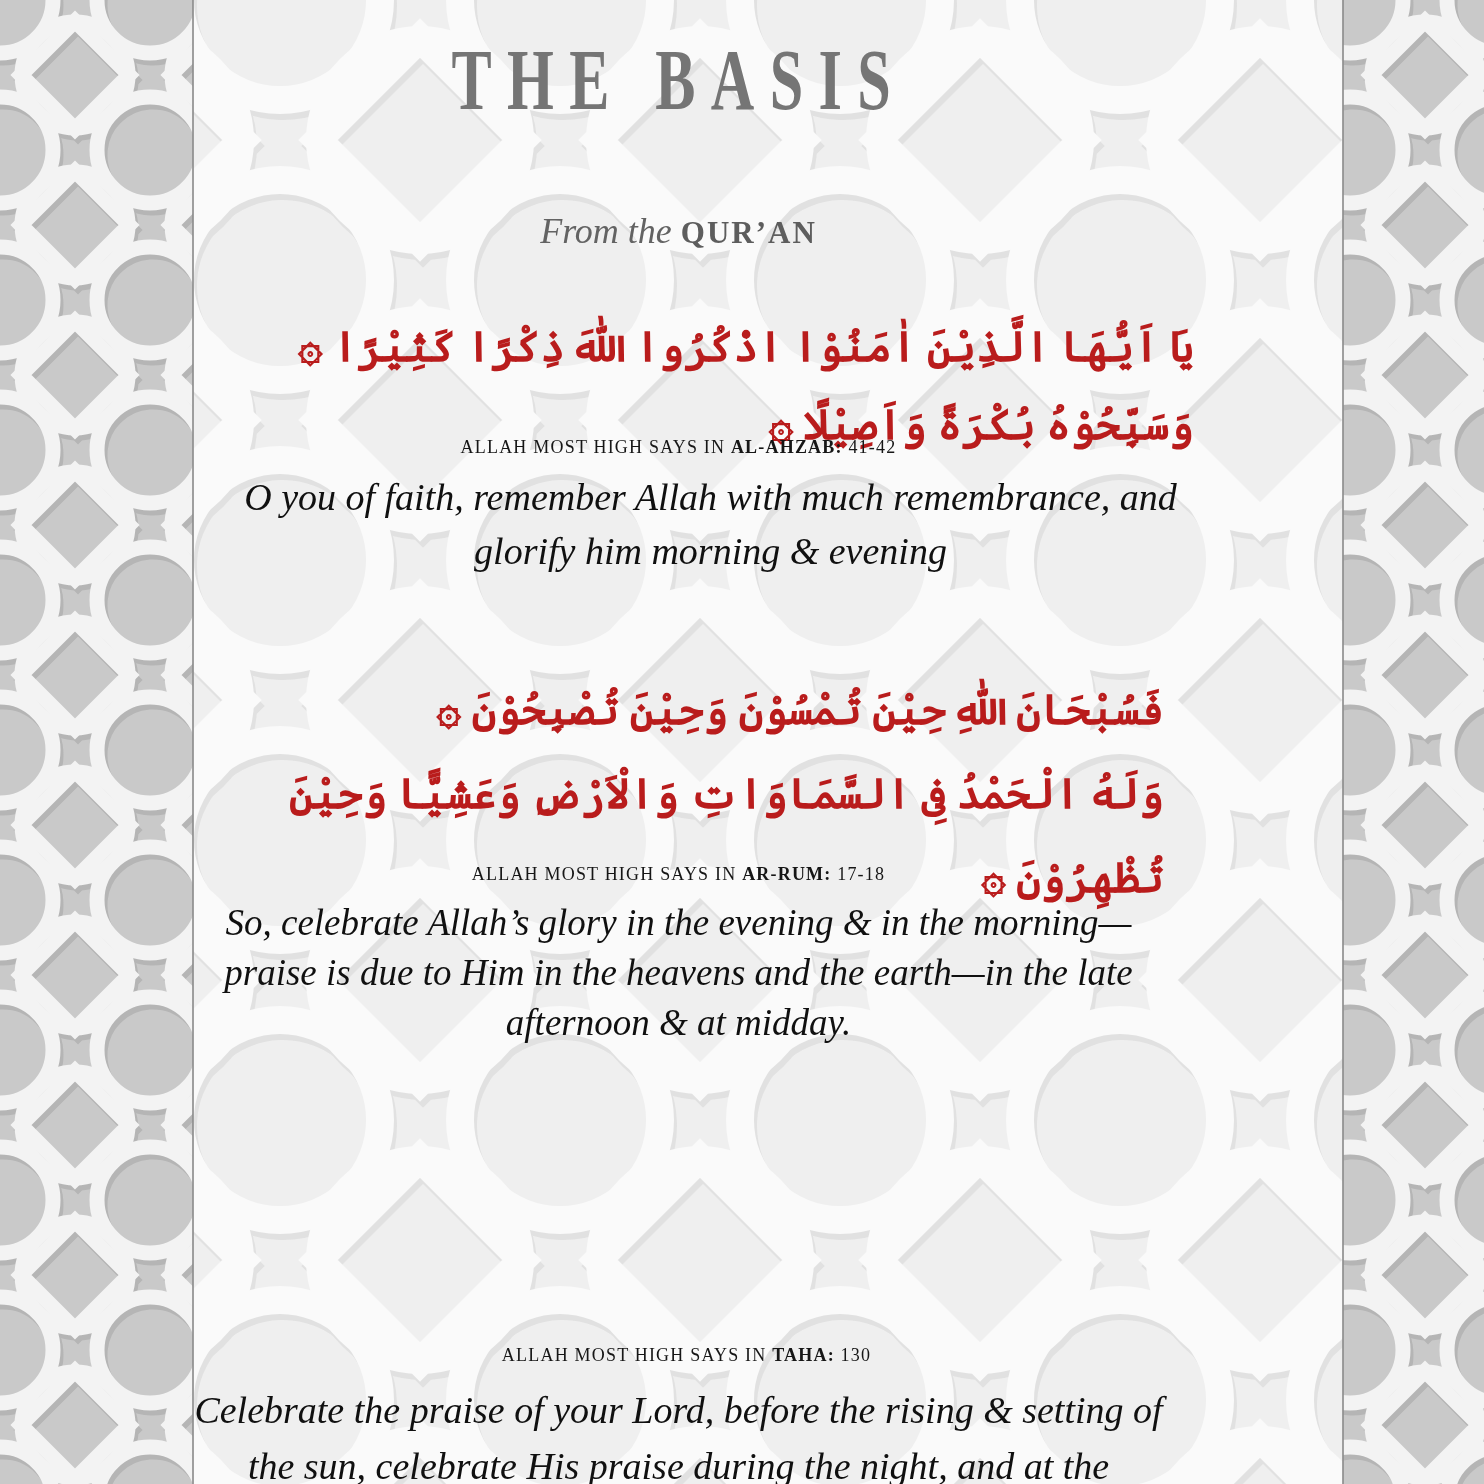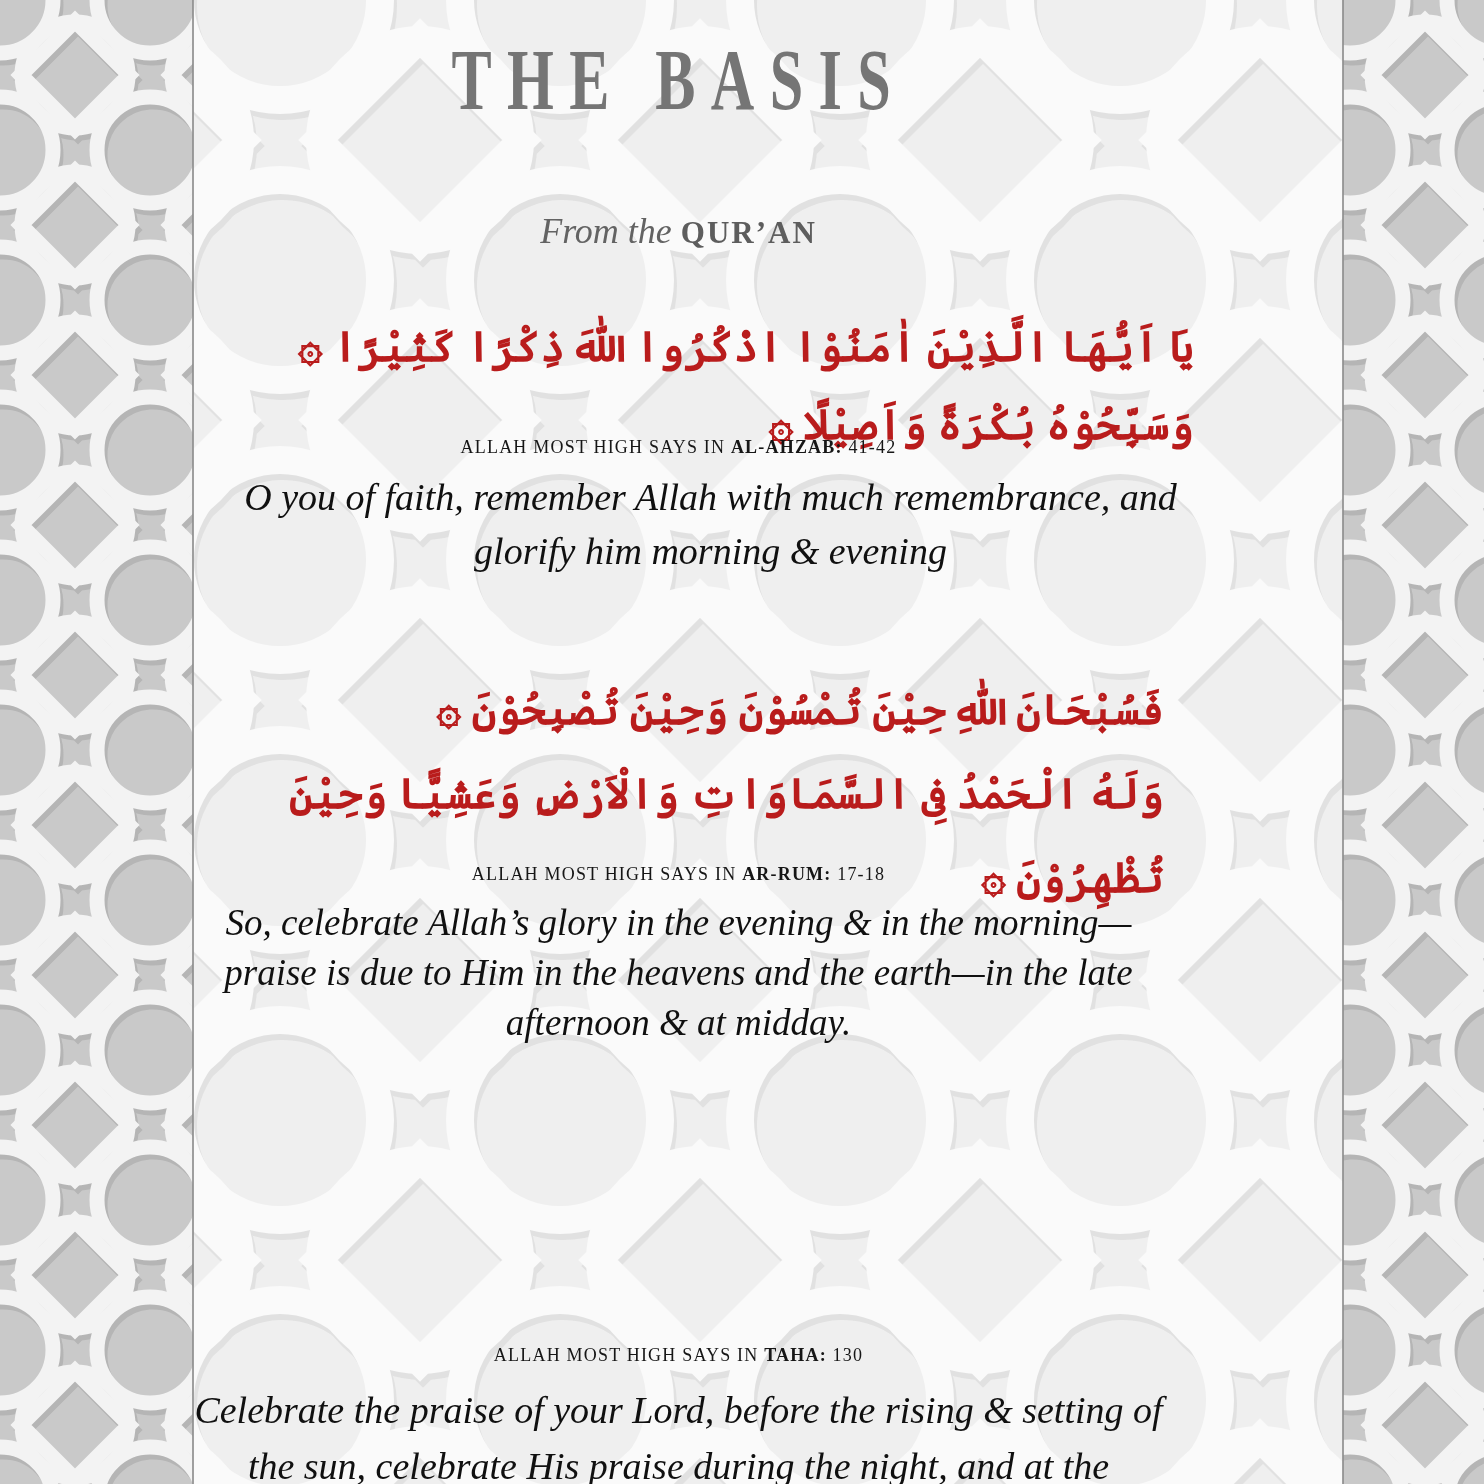--- a/index.html
+++ b/index.html
@@ -36,21 +36,21 @@
   }
   .ar1{top:308px;font-size:42px;line-height:78px;padding:0 30px;}
   .ar2{top:668px;font-size:42px;line-height:84px;}
   .ar3{top:1158px;font-size:42px;line-height:76px;}
 
   
   .attr{color:#161616;font-size:18px;letter-spacing:1.2px;white-space:nowrap;}
   .attr b{font-weight:700;}
   .attr1{top:437px;}
   .attr2{top:864px;}
-  .attr3{top:1345px;}
+  .attr3{top:1345px;padding-left:8px;}
 
   
   .trans{
     font-style:italic;color:#101010;
     font-size:38px;line-height:54px;
   }
   .trans > div{margin:0 auto;}
   .trans1{top:470px;padding-left:32px;}
   .trans1 > div{max-width:1050px;}
   .trans2{top:898px;font-size:37px;line-height:50px;}

